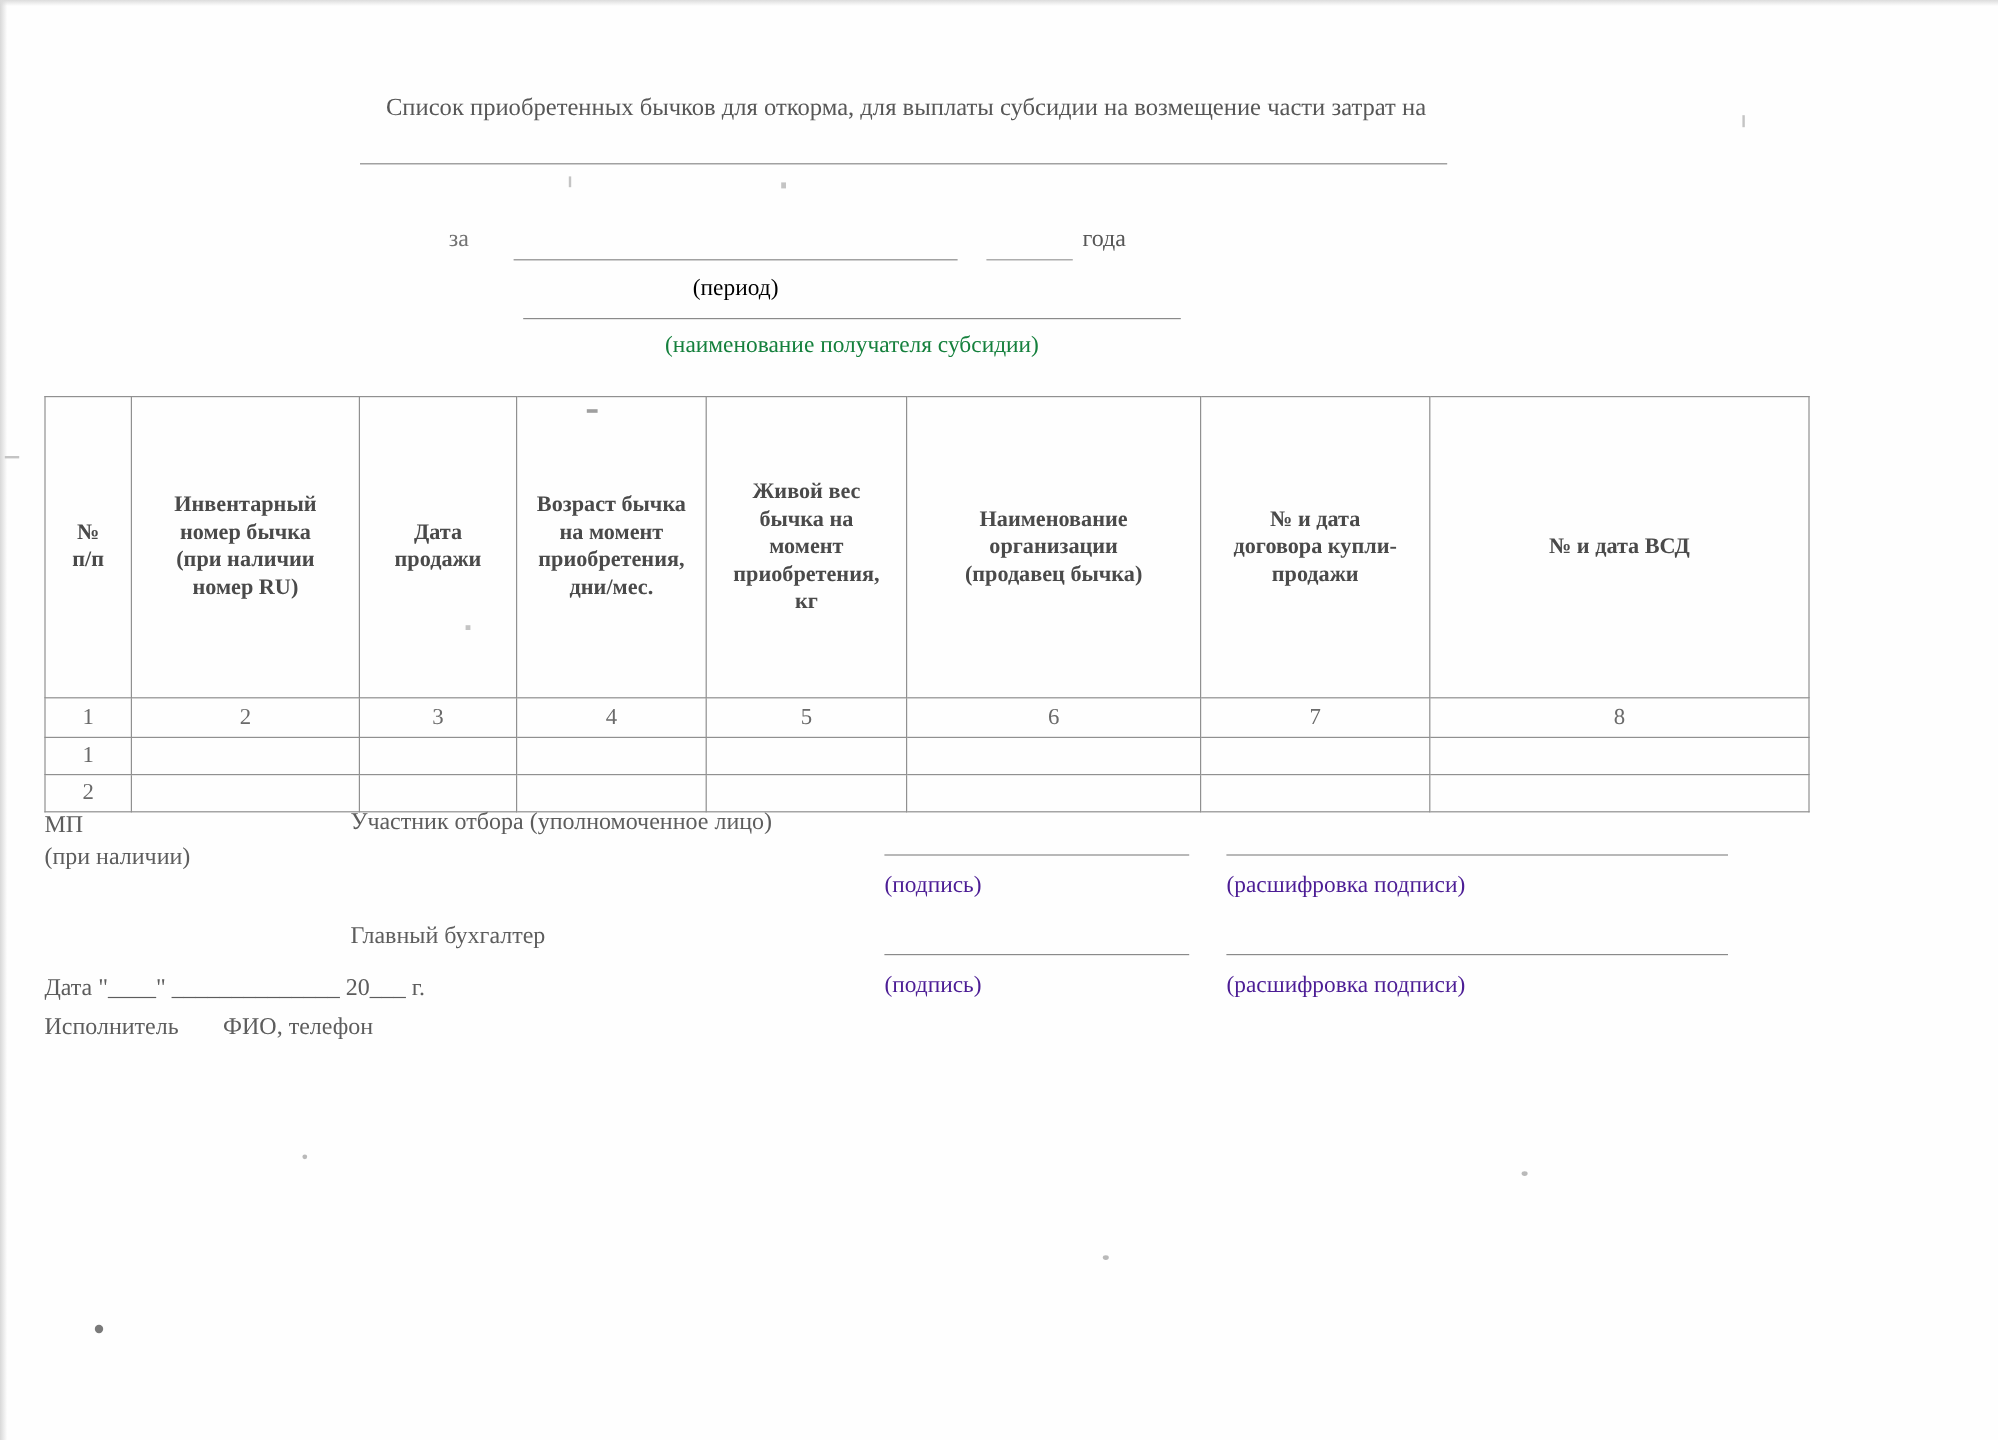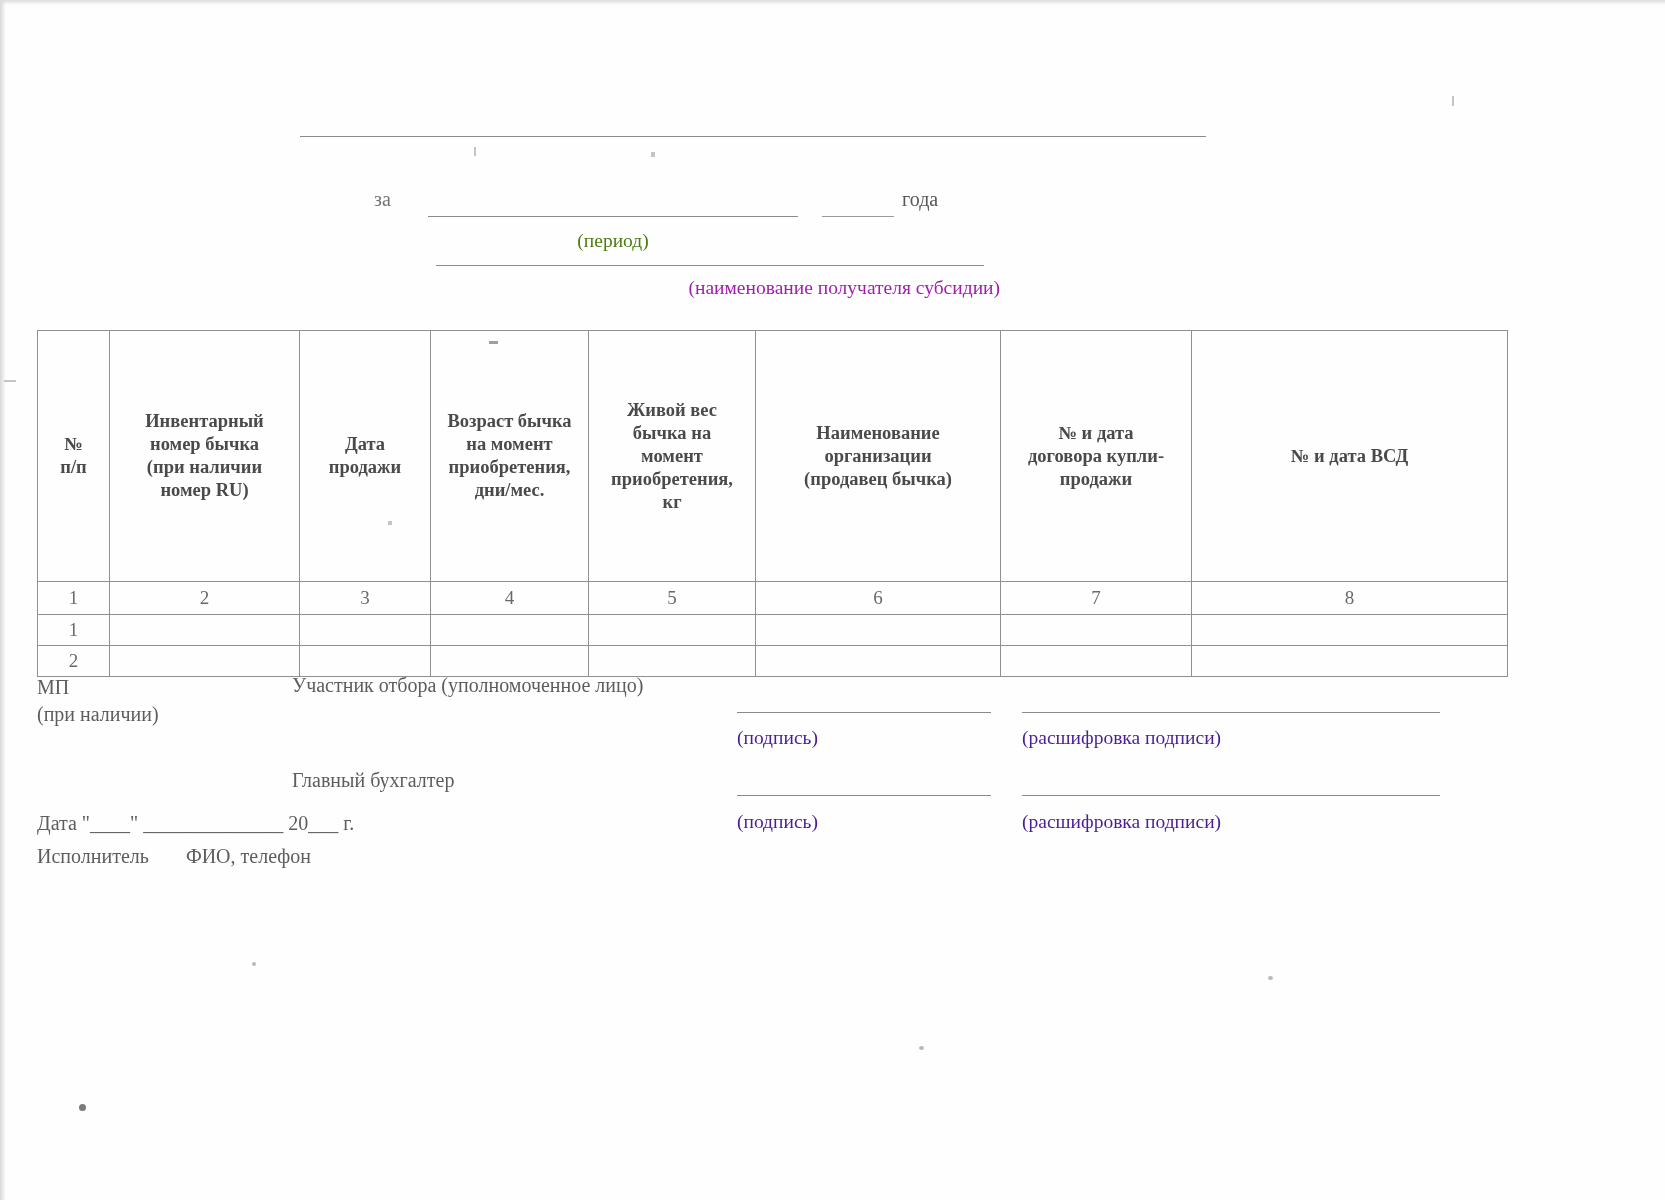--- a/index.html
+++ b/index.html
@@ -73,38 +73,38 @@
     height: 1px;
     background: #9a9a9a;
   }
   .period-caption {
     position: absolute;
     left: 428px;
     top: 230px;
     width: 370px;
     text-align: center;
     font-size: 19.5px;
-    color: #4d7c0f;
+    color: #000000;
   }
   .recipient-line {
     position: absolute;
     left: 436px;
     top: 265px;
     width: 548px;
     height: 1px;
     background: #8a8a8a;
   }
   .recipient-caption {
     position: absolute;
     left: 420px;
     top: 277px;
     width: 580px;
-    text-align: right;
+    text-align: center;
     font-size: 19.5px;
-    color: #a21caf;
+    color: #15803d;
   }
 
   
   .tbl {
     position: absolute;
     left: 37px;
     top: 330px;
     width: 1470px;
     border-collapse: collapse;
     table-layout: fixed;
@@ -242,20 +242,21 @@
 </style>
 </head>
 <body>
 
 <div class="page">
 
   <div class="edge-shadow-left"></div>
   <div class="edge-shadow-top"></div>
 
   <div class="title-block">
+    <div>Список приобретенных бычков для откорма, для выплаты субсидии на возмещение части затрат на</div>
   </div>
   <div class="title-rule"></div>
 
   <div class="za-label">за</div>
   <div class="god-label">года</div>
   <div class="period-line"></div>
   <div class="year-line"></div>
   <div class="period-caption">(период)</div>
   <div class="recipient-line"></div>
   <div class="recipient-caption">(наименование получателя субсидии)</div>

